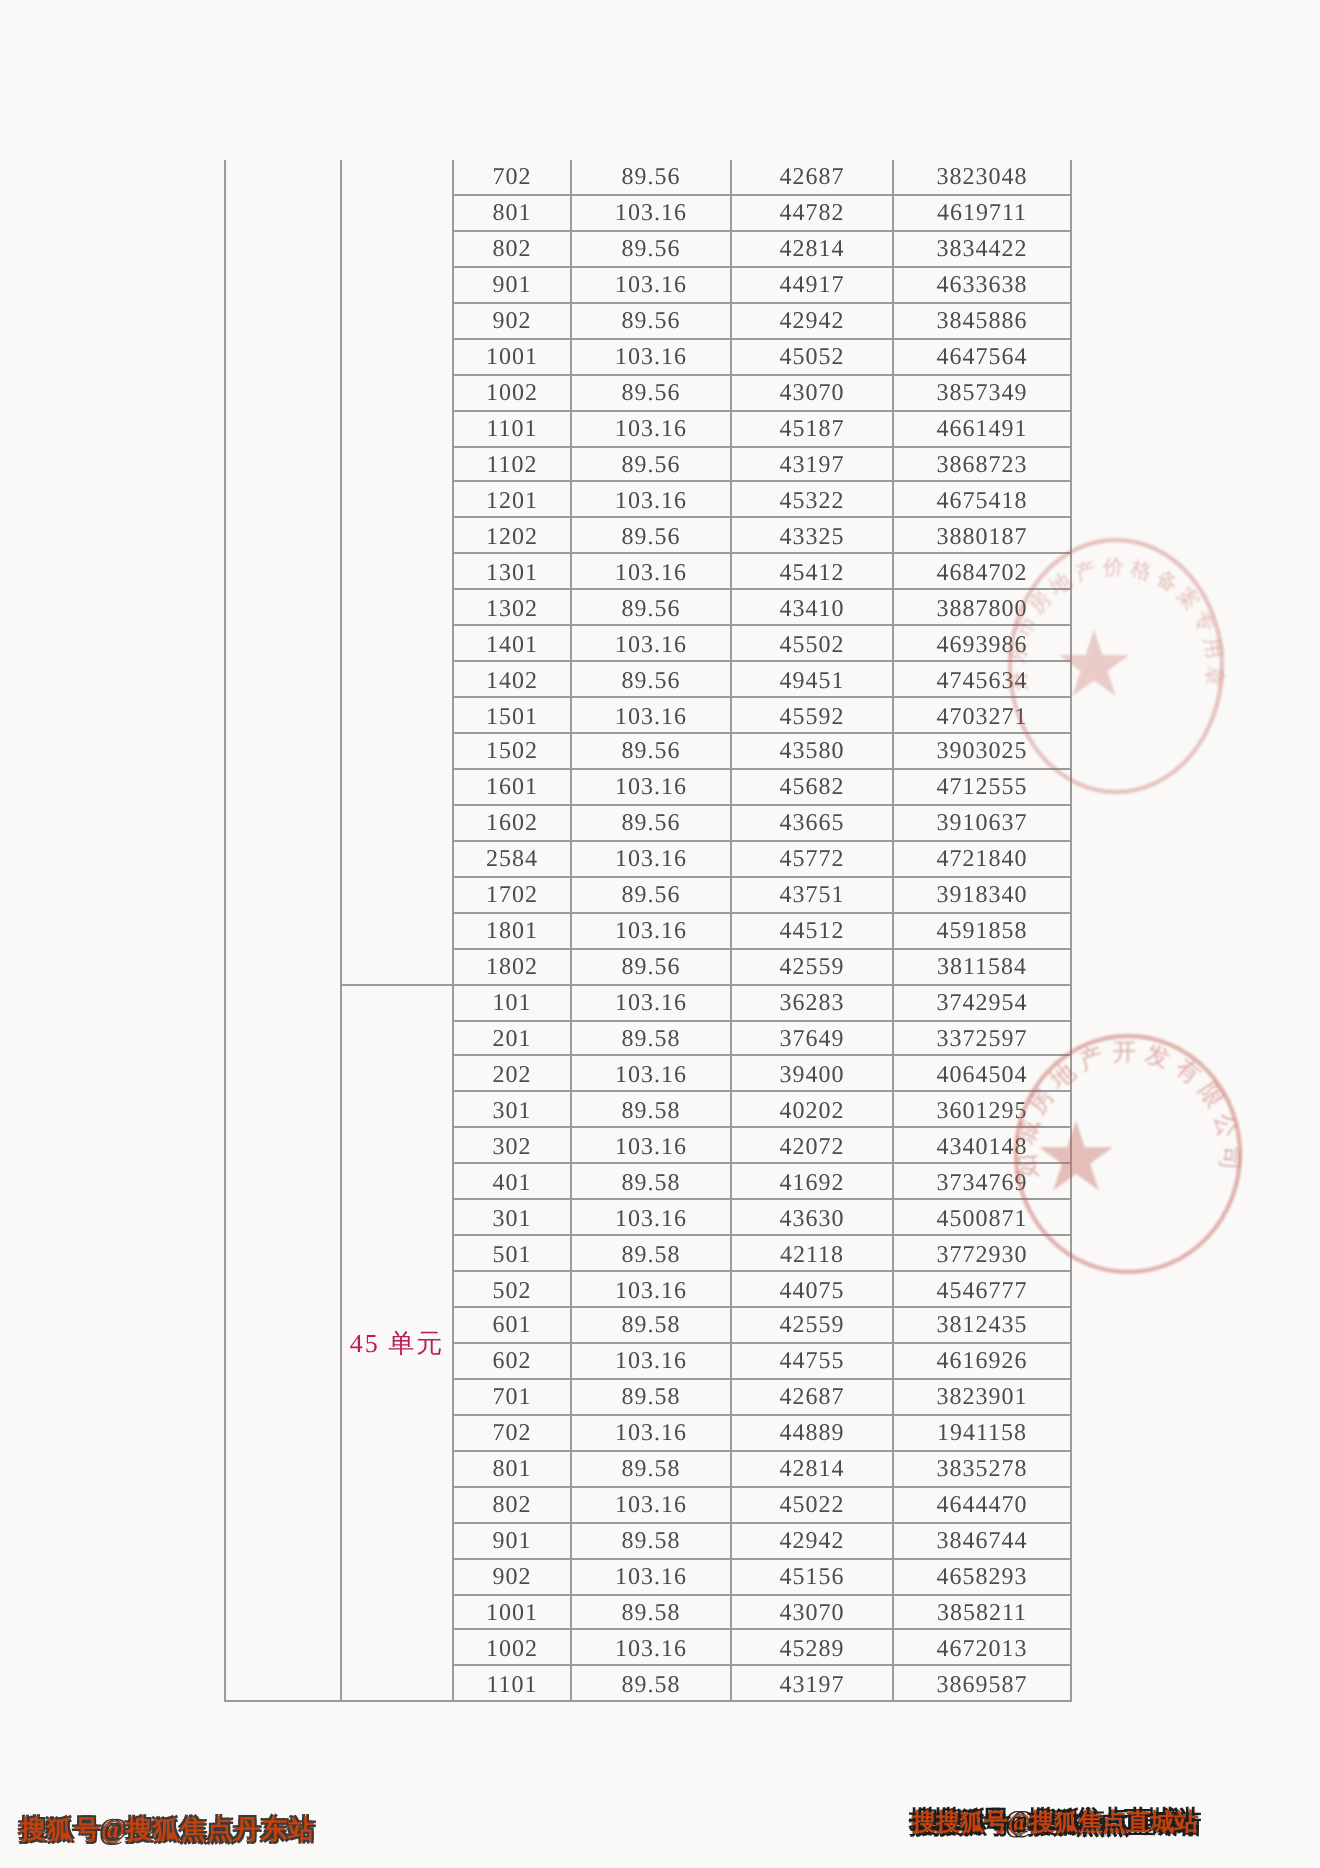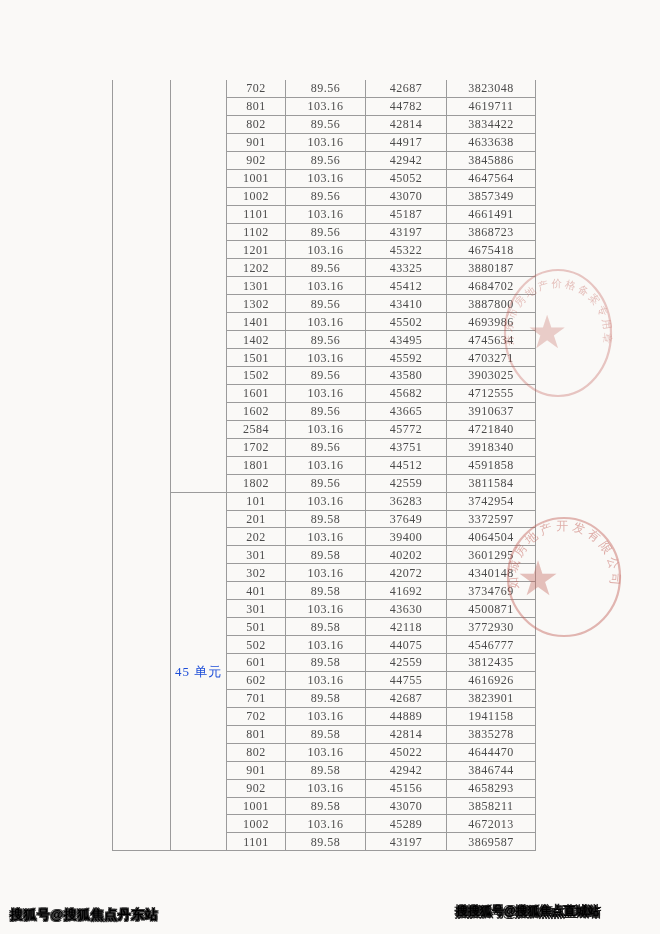--- a/index.html
+++ b/index.html
@@ -25,34 +25,34 @@
   .price-table tr:first-child td{border-top:none;}
   .price-table td.col-a{
     border:none;border-left:1px solid #9b9b9b;border-right:1px solid #9b9b9b;
     border-bottom:1px solid #9b9b9b;
   }
   .price-table td.col-b{
     border:none;border-left:1px solid #9b9b9b;border-right:1px solid #9b9b9b;
   }
   .price-table td.col-b.labeled{
     border:1px solid #9b9b9b;
-    font-size:13px;color:#1d4ed8;letter-spacing:1px;
+    font-size:13px;color:#be185d;letter-spacing:1px;
     font-family:"Liberation Serif","DejaVu Serif",serif;
   }
   
   .stamp{position:absolute;pointer-events:none;}
   .stamp-upper{left:488px;top:258px;opacity:0.60;filter:blur(0.6px);}
   .stamp-lower{left:494px;top:507px;opacity:0.78;filter:blur(0.5px);}
   .seal-ring{fill:none;stroke:#c05a52;stroke-width:2.2;stroke-opacity:0.55;}
   .seal-text{fill:#c05a52;fill-opacity:0.62;}
   .seal-star{fill:#c4655c;fill-opacity:0.50;}
   
   .wm{
-    position:absolute;font-family:Liberation Sans, sans-serif;
-    font-weight:bold;color:#000000;white-space:nowrap;
+    position:absolute;font-family:Liberation Serif, serif;
+    font-weight:bold;color:#c2410c;white-space:nowrap;
     text-shadow:-1px -1px 0 #3a3a3a,1px -1px 0 #3a3a3a,-1px 1px 0 #3a3a3a,1px 1px 0 #3a3a3a,0 0 1px #555;
   }
   .wm-left{left:10px;top:906px;font-size:13px;letter-spacing:0.5px;}
   .wm-right{
     left:456px;top:903px;font-size:12px;letter-spacing:0px;
     text-shadow:-1.5px -1.5px 0 #1e1e1e,1.5px -1.5px 0 #1e1e1e,-1.5px 1.5px 0 #1e1e1e,1.5px 1.5px 0 #1e1e1e,0 0 1px #000;
   }
 </style>
 </head>
 <body>
@@ -149,21 +149,21 @@
       </tr>
       <tr>
         <td>1401</td>
         <td>103.16</td>
         <td>45502</td>
         <td>4693986</td>
       </tr>
       <tr>
         <td>1402</td>
         <td>89.56</td>
-        <td>43495</td>
+        <td>49451</td>
         <td>4745634</td>
       </tr>
       <tr>
         <td>1501</td>
         <td>103.16</td>
         <td>45592</td>
         <td>4703271</td>
       </tr>
       <tr>
         <td>1502</td>

